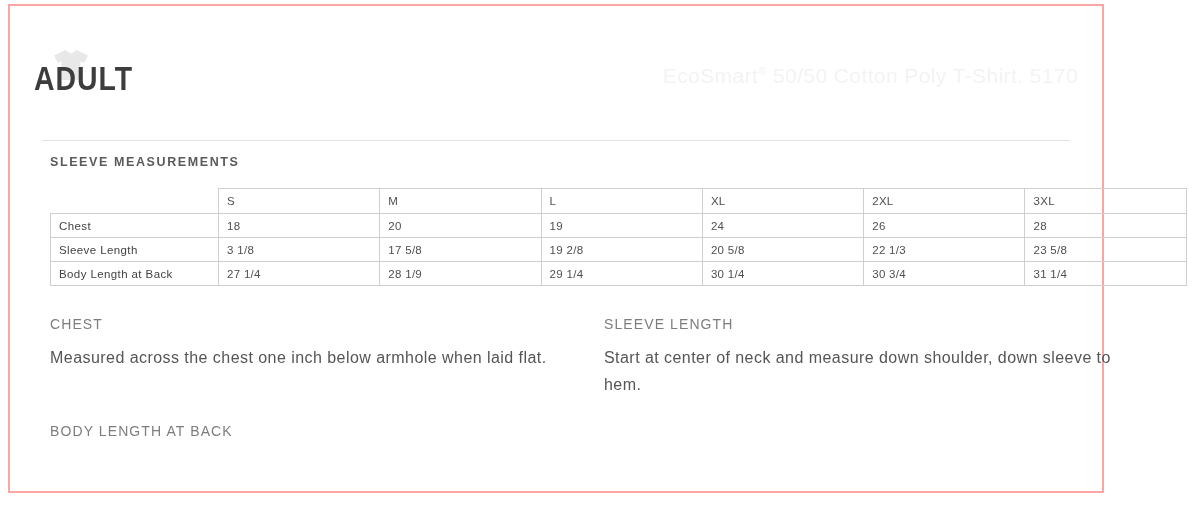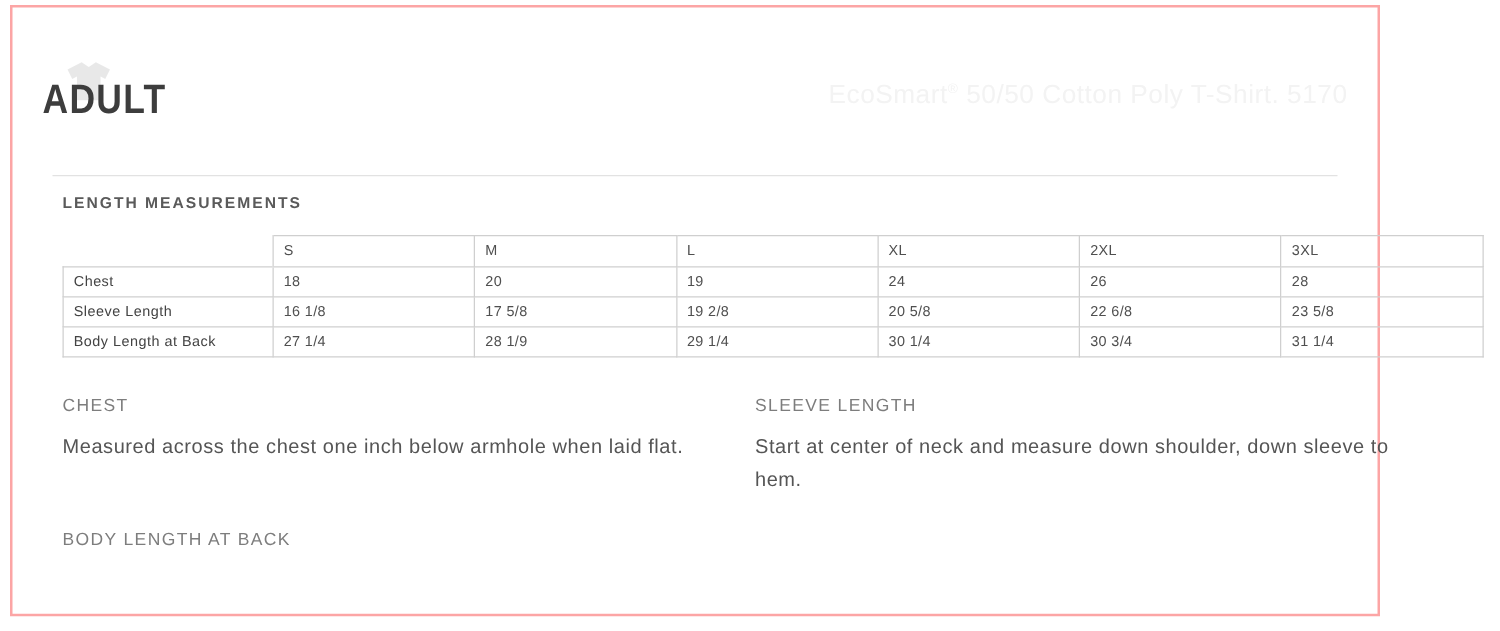--- a/index.html
+++ b/index.html
@@ -175,21 +175,21 @@
       <div class="header">
         <svg class="watermark-shirt" viewBox="0 0 40 36" aria-hidden="true">
           <path d="M14 2 L20 6 L26 2 L38 8 L34 16 L30 14 L30 34 L10 34 L10 14 L6 16 L2 8 Z" fill="#2b2b2b"></path>
         </svg>
         <div class="header-title">ADULT</div>
         <div class="product-name"><span>EcoSmart</span><sup>®</sup><span> 50/50 Cotton Poly T-Shirt. 5170</span></div>
       </div>
 
       <div class="rule"></div>
 
-      <div class="section-label">LENGTH MEASUREMENTS</div>
+      <div class="section-label">SLEEVE MEASUREMENTS</div>
 
       <div class="table-wrap">
         <table class="measure">
           <colgroup>
             <col class="label-col">
             <col class="size-col">
             <col class="size-col">
             <col class="size-col">
             <col class="size-col">
             <col class="size-col">
@@ -211,25 +211,25 @@
               <td class="rowlabel">Chest</td>
               <td>18</td>
               <td>20</td>
               <td>19</td>
               <td>24</td>
               <td>26</td>
               <td>28</td>
             </tr>
             <tr>
               <td class="rowlabel">Sleeve Length</td>
-              <td>16 1/8</td>
+              <td>3 1/8</td>
               <td>17 5/8</td>
               <td>19 2/8</td>
               <td>20 5/8</td>
-              <td>22 6/8</td>
+              <td>22 1/3</td>
               <td>23 5/8</td>
             </tr>
             <tr>
               <td class="rowlabel">Body Length at Back</td>
               <td>27 1/4</td>
               <td>28 1/9</td>
               <td>29 1/4</td>
               <td>30 1/4</td>
               <td>30 3/4</td>
               <td>31 1/4</td>

